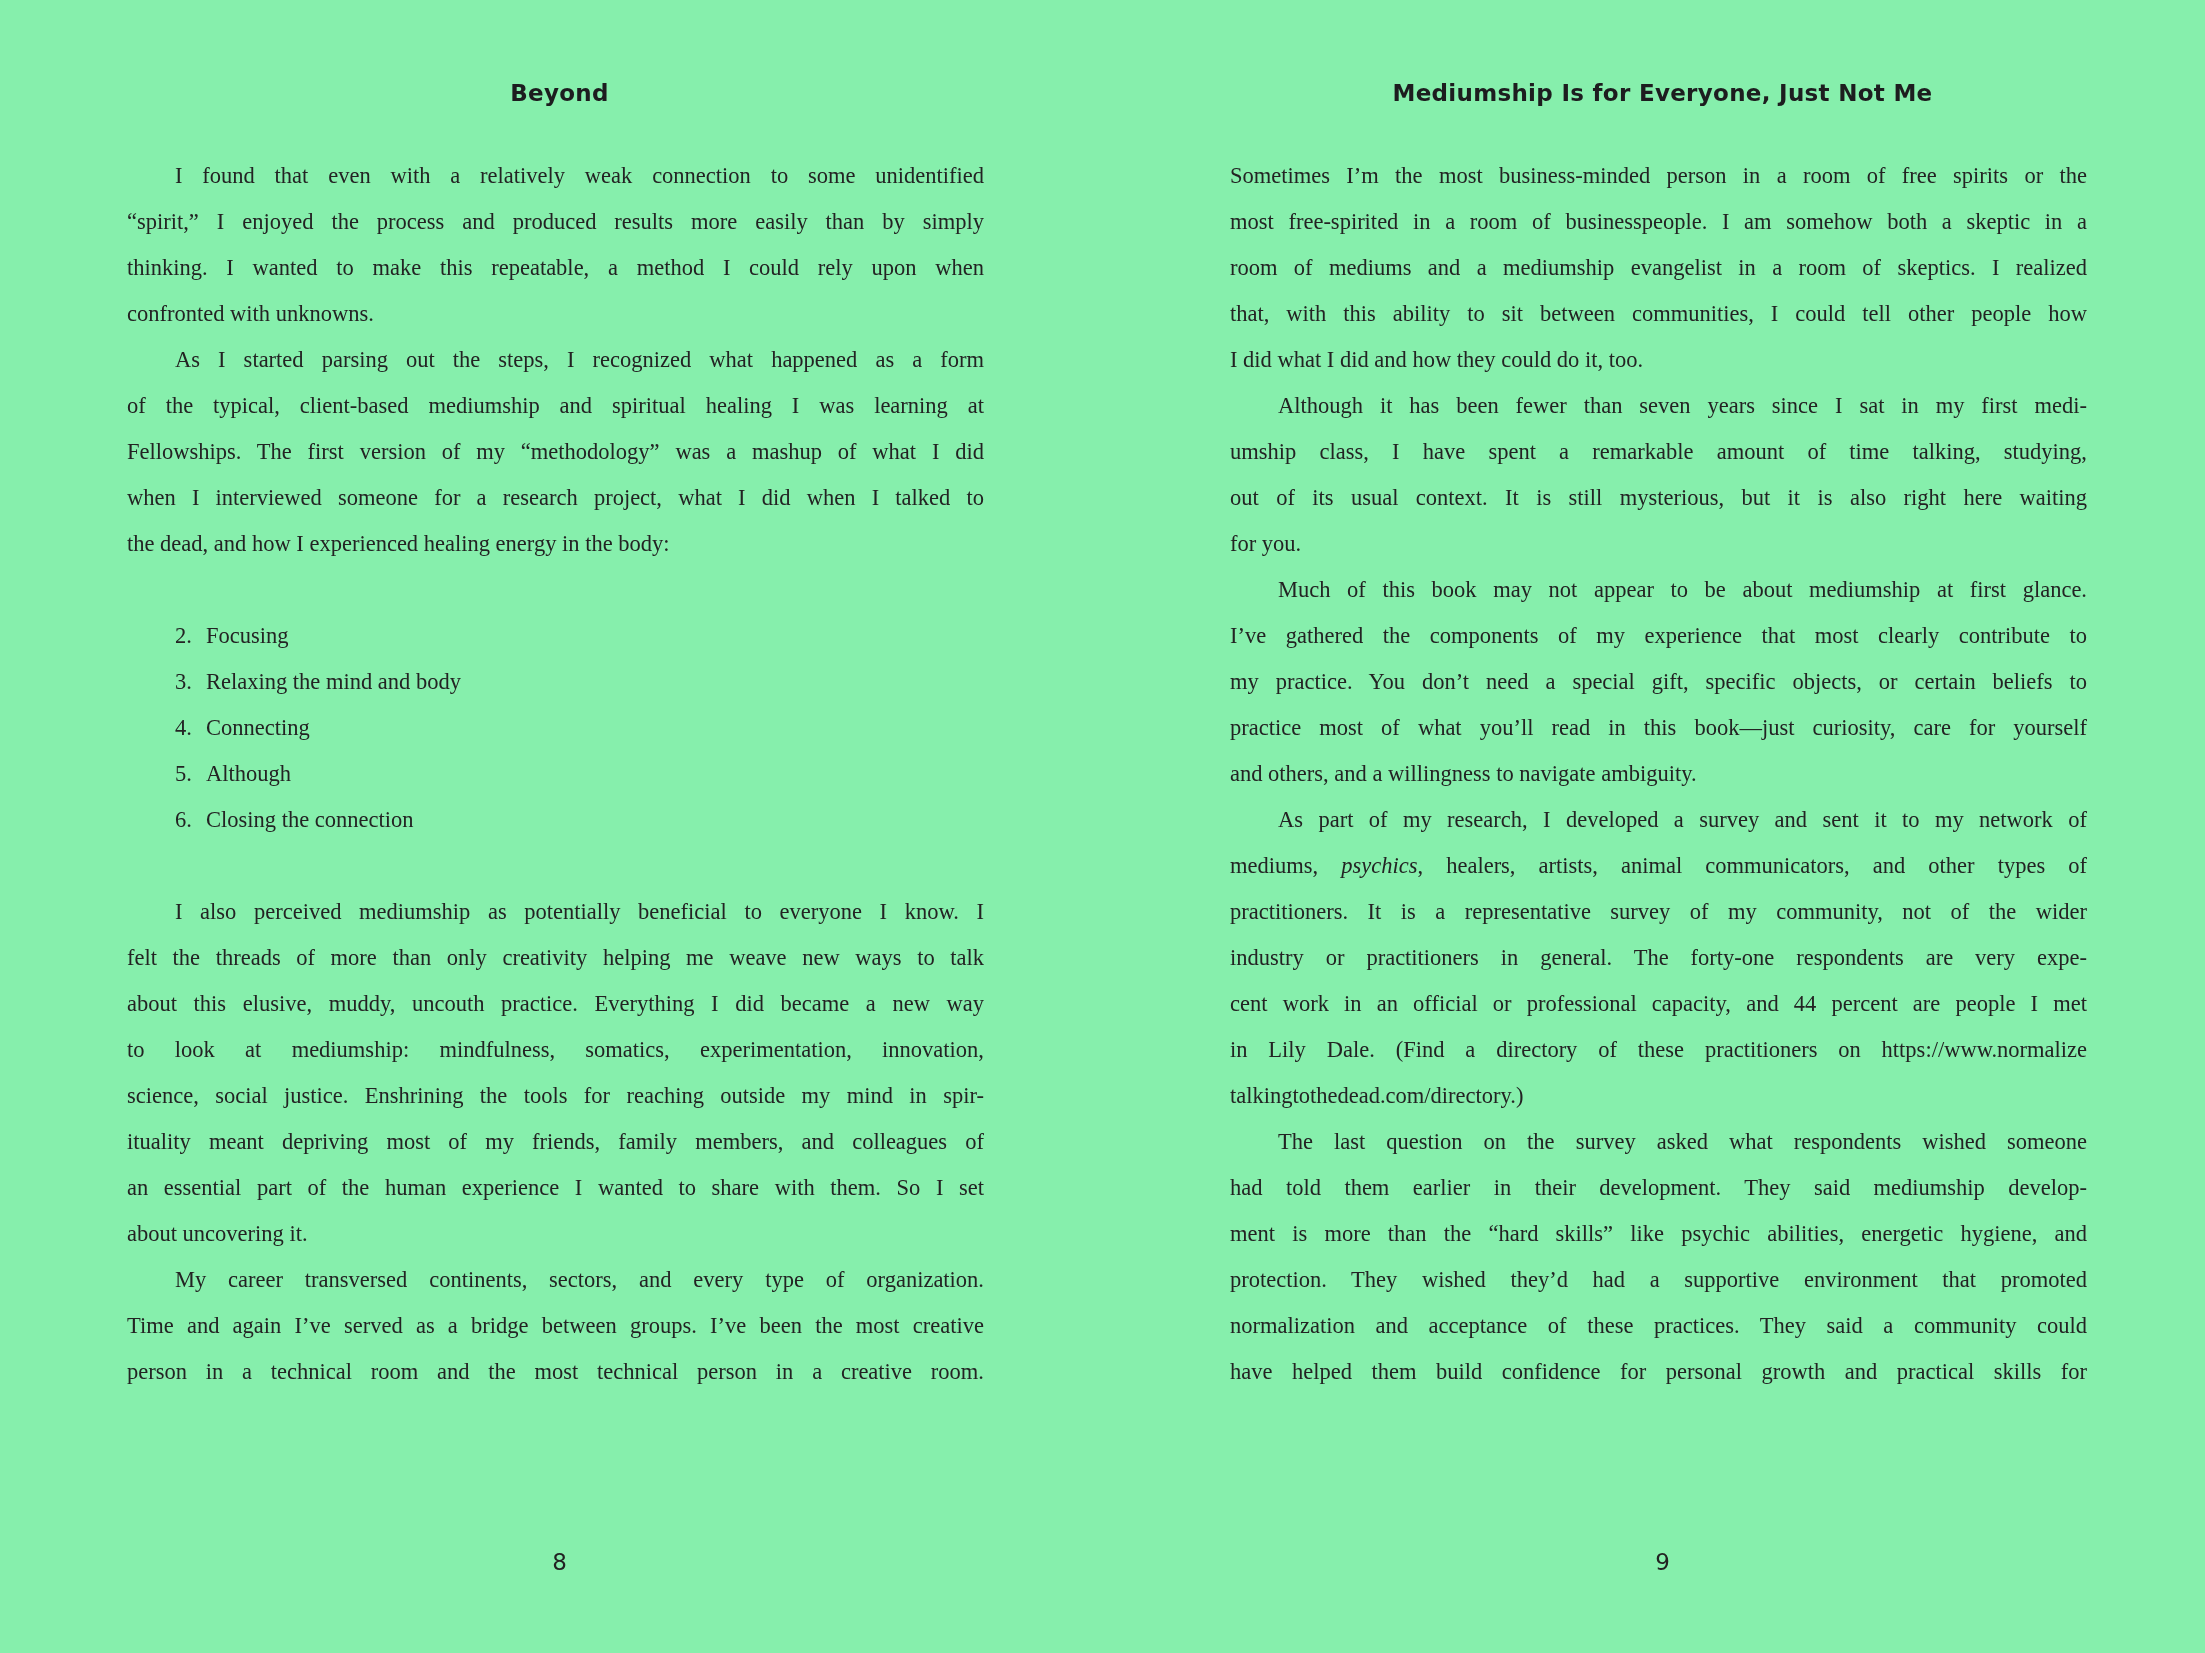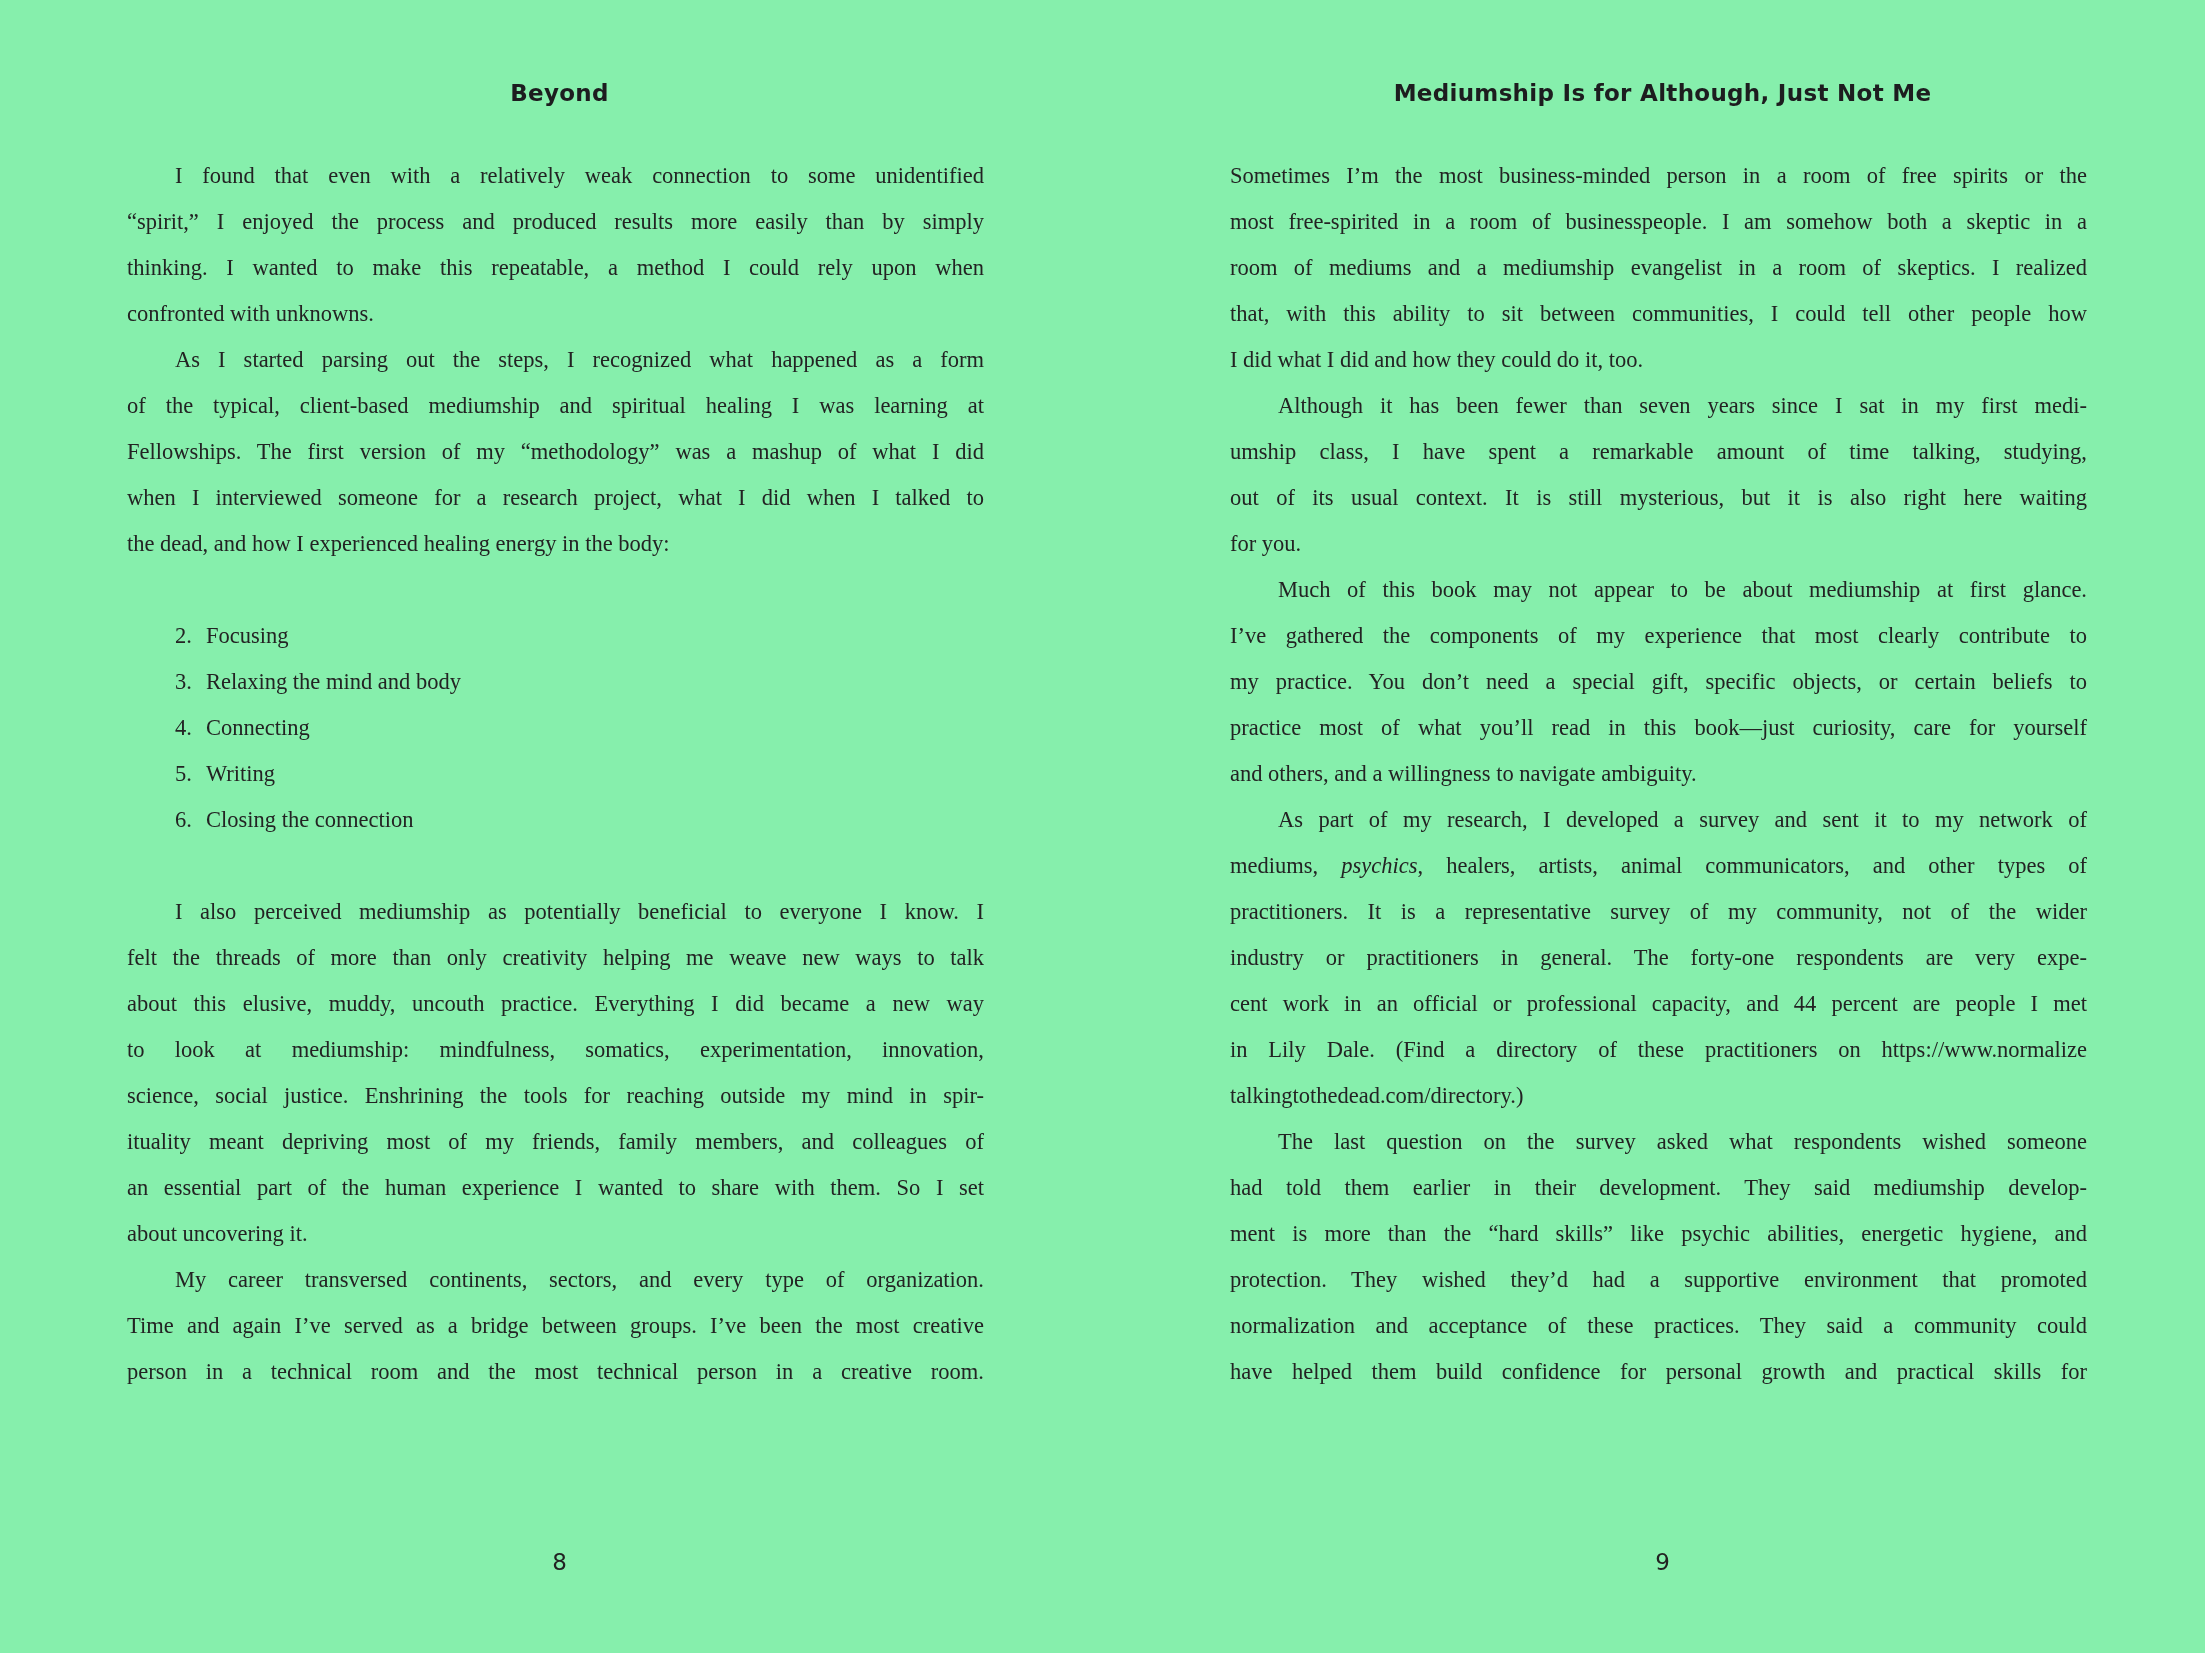--- a/index.html
+++ b/index.html
@@ -84,40 +84,40 @@
         <div class="line para-end">confronted with unknowns.</div>
         <div class="line first-indent">As I started parsing out the steps, I recognized what happened as a form</div>
         <div class="line">of the typical, client-based mediumship and spiritual healing I was learning at</div>
         <div class="line">Fellowships. The first version of my “methodology” was a mashup of what I did</div>
         <div class="line">when I interviewed someone for a research project, what I did when I talked to</div>
         <div class="line para-end">the dead, and how I experienced healing energy in the body:</div>
         <div class="list">
           <div class="line"><span class="num">2.</span><span>Focusing</span></div>
           <div class="line"><span class="num">3.</span><span>Relaxing the mind and body</span></div>
           <div class="line"><span class="num">4.</span><span>Connecting</span></div>
-          <div class="line"><span class="num">5.</span><span>Writing</span></div>
+          <div class="line"><span class="num">5.</span><span>Although</span></div>
           <div class="line"><span class="num">6.</span><span>Closing the connection</span></div>
         </div>
         <div class="line first-indent">I also perceived mediumship as potentially beneficial to everyone I know. I</div>
         <div class="line">felt the threads of more than only creativity helping me weave new ways to talk</div>
         <div class="line">about this elusive, muddy, uncouth practice. Everything I did became a new way</div>
         <div class="line">to look at mediumship: mindfulness, somatics, experimentation, innovation,</div>
         <div class="line">science, social justice. Enshrining the tools for reaching outside my mind in spir-</div>
         <div class="line">ituality meant depriving most of my friends, family members, and colleagues of</div>
         <div class="line">an essential part of the human experience I wanted to share with them. So I set</div>
         <div class="line para-end">about uncovering it.</div>
         <div class="line first-indent">My career transversed continents, sectors, and every type of organization.</div>
         <div class="line">Time and again I’ve served as a bridge between groups. I’ve been the most creative</div>
         <div class="line">person in a technical room and the most technical person in a creative room.</div>
       </div>
     <div class="page-number">8</div>
   </section>
 
   <section class="page page-right">
-    <div class="running-head">Mediumship Is for Although, Just Not Me</div>
+    <div class="running-head">Mediumship Is for Everyone, Just Not Me</div>
     <div class="page-body" id="right-body">
         <div class="line">Sometimes I’m the most business-minded person in a room of free spirits or the</div>
         <div class="line">most free-spirited in a room of businesspeople. I am somehow both a skeptic in a</div>
         <div class="line">room of mediums and a mediumship evangelist in a room of skeptics. I realized</div>
         <div class="line">that, with this ability to sit between communities, I could tell other people how</div>
         <div class="line para-end">I did what I did and how they could do it, too.</div>
         <div class="line first-indent">Although it has been fewer than seven years since I sat in my first medi-</div>
         <div class="line">umship class, I have spent a remarkable amount of time talking, studying,</div>
         <div class="line">out of its usual context. It is still mysterious, but it is also right here waiting</div>
         <div class="line para-end">for you.</div>

